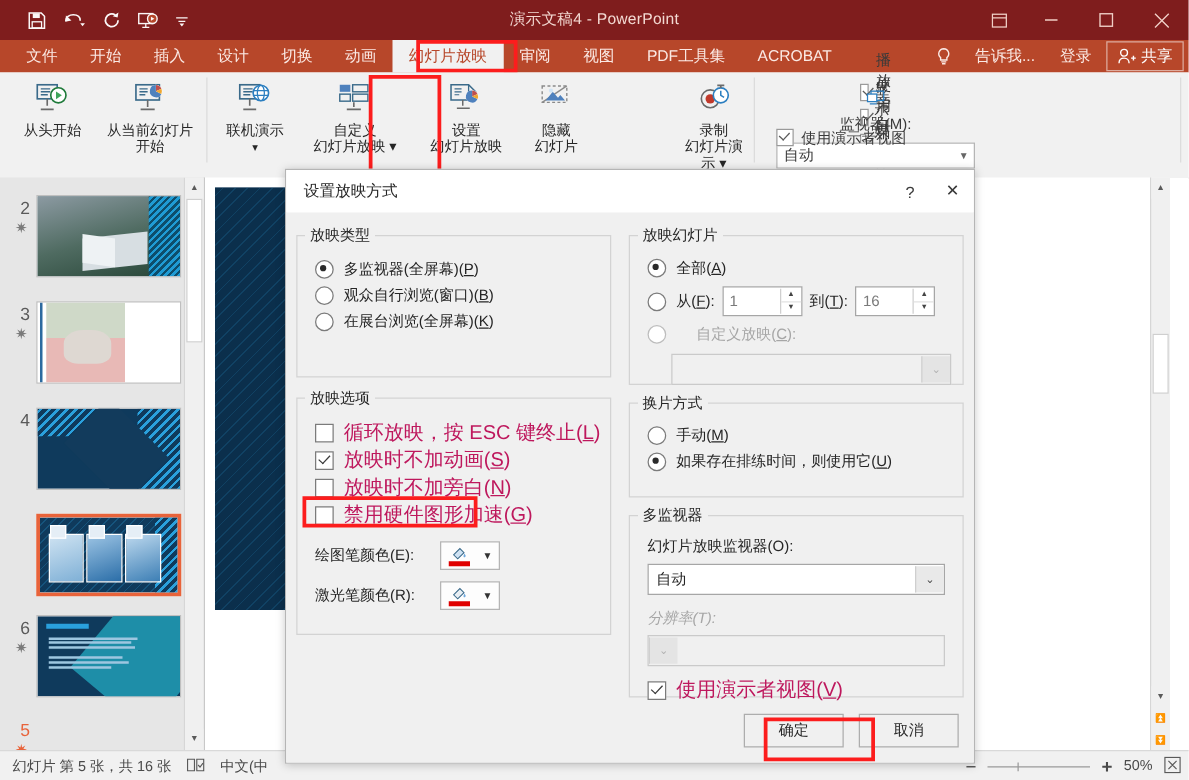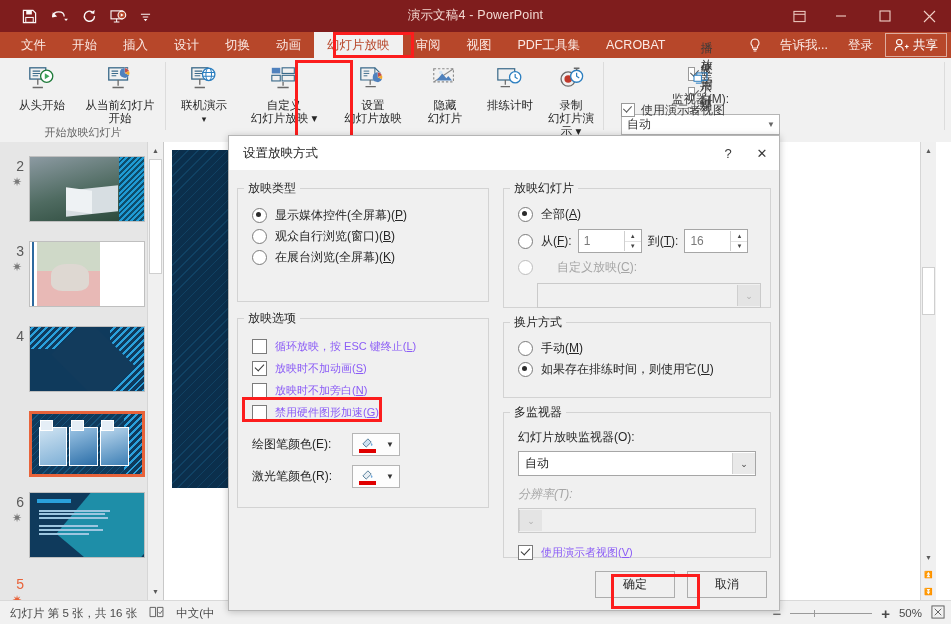--- a/index.html
+++ b/index.html
@@ -104,21 +104,21 @@
   fieldset.grp>legend{font-size:12px;color:#262626;padding:0 4px;margin-left:6px;}
 
   .radio{display:flex;align-items:center;gap:8px;font-size:12px;color:#262626;height:21px;}
   .rdot{width:13px;height:13px;border-radius:50%;border:1px solid #7b7b7b;background:#fff;
     position:relative;flex:none;}
   .rdot.on:after{content:"";position:absolute;left:3px;top:3px;width:5px;height:5px;border-radius:50%;
     background:#2b2b2b;}
   .radio.dis,.radio.dis .lab{color:#a6a6a6;}
   .radio.dis .rdot{border-color:#bdbdbd;}
 
-  .dchk{display:flex;align-items:center;gap:8px;font-size:11px;color:#8b5cf6;height:22px;}
+  .dchk{display:flex;align-items:center;gap:8px;font-size:16px;color:#be185d;height:22px;}
   .dbox{width:13px;height:13px;border:1px solid #7b7b7b;background:#fff;position:relative;flex:none;}
   .dbox.on:after{content:"";position:absolute;left:3.5px;top:0.5px;width:4px;height:8px;
     border:solid #3a3a3a;border-width:0 1.7px 1.7px 0;transform:rotate(43deg);}
 
   u{text-decoration:underline;}
 
   .penrow{display:flex;align-items:center;gap:8px;font-size:12px;color:#262626;}
   .penbtn{width:46px;height:21px;border:1px solid #b5b5b5;background:#fdfdfd;display:flex;
     align-items:center;}
   .penbtn .sw{width:28px;height:19px;display:flex;flex-direction:column;align-items:center;
@@ -271,21 +271,20 @@
               <path d="M7 6.5h7M7 9h7M7 11.5h5" stroke="#3a6a8a" stroke-width="1.2"></path>
               <path d="M14 16v6M8 24h12" stroke="#6a6a6a" stroke-width="1.4"></path>
               <circle cx="21" cy="8.5" r="5.5" fill="#fff"></circle>
               <path d="M21 3.3a5.2 5.2 0 0 1 4.7 3l-4.7 2.2z" fill="#c0504d"></path>
               <path d="M21 3.3a5.2 5.2 0 1 0 4.7 7.5L21 8.5z" fill="#4f81bd"></path>
               <path d="M25.7 6.3a5.2 5.2 0 0 1 0 4.5L21 8.5z" fill="#f0a830"></path>
             </svg>
         </div>
         <div class="lbl"><span>从当前幻灯片</span><br><span>开始</span></div>
       </div>
-      <div class="glabel">开始放映幻灯片</div>
       <div class="sep"></div>
     </div>
 
     <div class="rgroup" style="left:167px;width:437px;">
       <div class="bigbtn" style="position:absolute;left:4px;top:0;width:66px;">
         <div class="ic">
           <svg width="30" height="30" viewBox="0 0 32 32">
               <rect x="3" y="3" width="17" height="12" fill="none" stroke="#3a6a8a" stroke-width="1.4"></rect>
               <path d="M6 6.5h8M6 9h8M6 11.5h6" stroke="#3a6a8a" stroke-width="1.2"></path>
               <path d="M11.5 15v6M6 24h11" stroke="#6a6a6a" stroke-width="1.4"></path>
@@ -326,31 +325,20 @@
       <div class="bigbtn" style="position:absolute;left:249px;top:0;width:58px;">
         <div class="ic">
           <svg width="30" height="30" viewBox="0 0 32 32">
               <rect x="4" y="4" width="21" height="14" fill="none" stroke="#8a8a8a" stroke-width="1.2" stroke-dasharray="2.5 2"></rect>
               <path d="M4 18L25 4" stroke="#8a8a8a" stroke-width="1.2"></path>
               <path d="M7 16.5 13 9l4.5 5 2-2.2 4 4.7z" fill="#4f81bd"></path>
               <circle cx="11.5" cy="8" r="1.8" fill="#d0e4f5"></circle>
             </svg>
         </div>
         <div class="lbl"><span>隐藏</span><br><span>幻灯片</span></div>
-      </div>
-      <div class="bigbtn" style="position:absolute;left:311px;top:0;width:64px;">
-        <div class="ic">
-          <svg width="30" height="30" viewBox="0 0 32 32">
-              <rect x="3" y="4" width="18" height="12" fill="none" stroke="#3a6a8a" stroke-width="1.3"></rect>
-              <path d="M11 16v5M6 23h10" stroke="#6a6a6a" stroke-width="1.3"></path>
-              <circle cx="21.5" cy="13" r="6" fill="#fff" stroke="#2c7fc0" stroke-width="1.4"></circle>
-              <path d="M21.5 9.5V13l2.6 1.6" stroke="#2c7fc0" stroke-width="1.3" fill="none"></path>
-            </svg>
-        </div>
-        <div class="lbl">排练计时</div>
       </div>
       <div class="bigbtn" style="position:absolute;left:376px;top:0;width:56px;">
         <div class="ic">
           <svg width="30" height="30" viewBox="0 0 32 32">
               <circle cx="13" cy="15" r="7.6" fill="none" stroke="#6a6a6a" stroke-width="1.4"></circle>
               <circle cx="13" cy="15" r="4" fill="#c0392b"></circle>
               <circle cx="22" cy="12" r="6.4" fill="#fff" stroke="#2c7fc0" stroke-width="1.4"></circle>
               <path d="M22 8.2V12l2.8 1.8" stroke="#2c7fc0" stroke-width="1.3" fill="none"></path>
               <path d="M19 3.5h6M22 3.5v2.2" stroke="#6a6a6a" stroke-width="1.5"></path>
             </svg>
@@ -525,21 +513,21 @@
       </div>
     </div>
 
     <div class="dlg-body">
 
       <fieldset class="grp" style="left:8px;top:10px;width:250px;height:120px;">
         <legend>放映类型</legend>
         <div style="padding:8px 0 0 14px;">
           <div class="radio">
             <span class="rdot on"></span>
-            <span class="lab"><span>显示媒体控件(全屏幕)</span>(<u>P</u>)</span>
+            <span class="lab"><span>多监视器(全屏幕)</span>(<u>P</u>)</span>
           </div>
           <div class="radio">
             <span class="rdot"></span>
             <span class="lab"><span>观众自行浏览(窗口)</span>(<u>B</u>)</span>
           </div>
           <div class="radio">
             <span class="rdot"></span>
             <span class="lab"><span>在展台浏览(全屏幕)</span>(<u>K</u>)</span>
           </div>
         </div>

